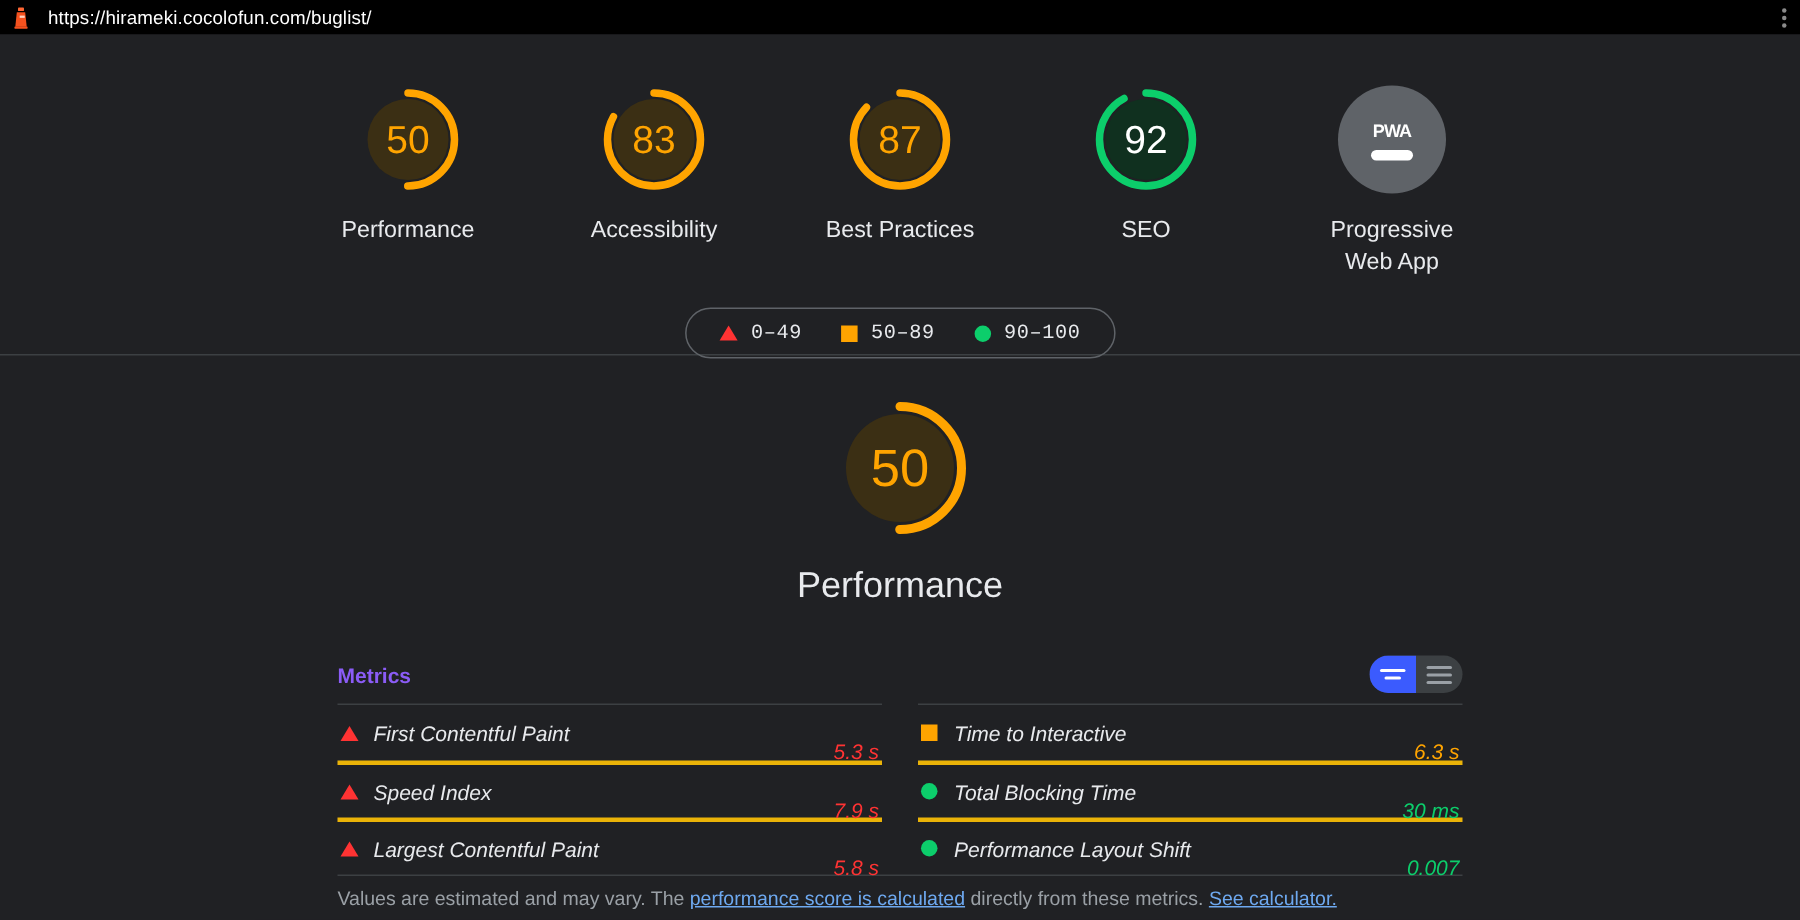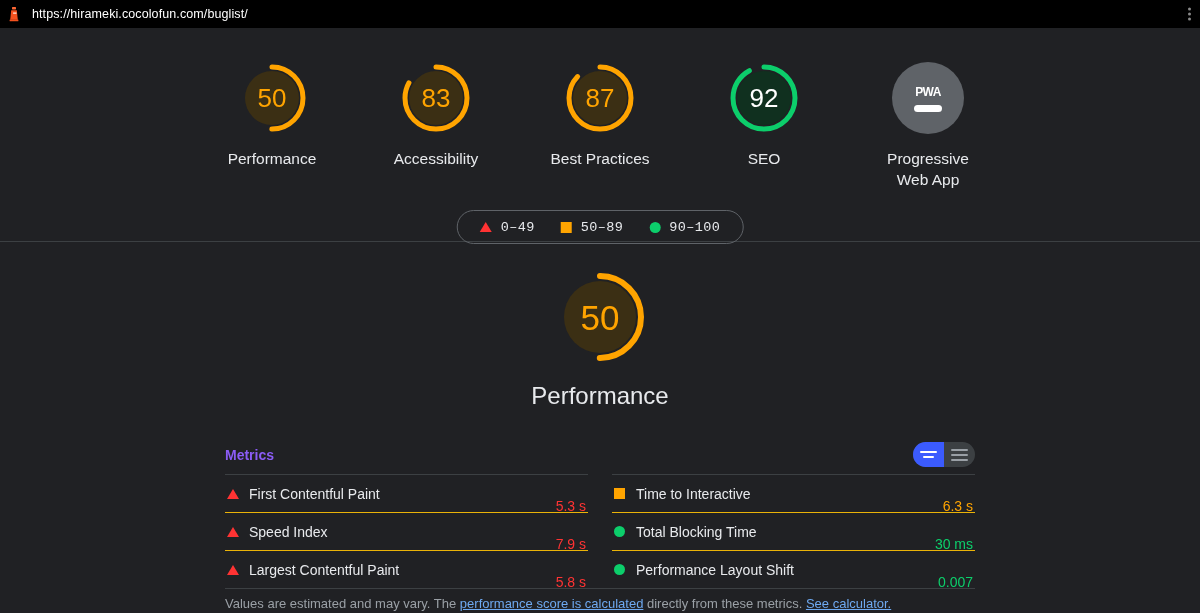--- a/index.html
+++ b/index.html
@@ -5,21 +5,21 @@
   * { box-sizing: border-box; margin: 0; padding: 0; }
   html, body {
     width: 1200px; height: 613px;
     background: #202124;
     font-family: "Liberation Sans", sans-serif;
     overflow: hidden;
   }
 
   
   .urlbar {
-    height: 28px;
+    height: 23px;
     background: #000000;
     display: flex;
     align-items: center;
     padding: 0 6px 0 6px;
     position: relative;
   }
   .favicon { width: 16px; height: 16px; flex: 0 0 16px; margin-right: 10px; position: relative; }
   .url-text {
     color: #ffffff;
     font-size: 12.5px;
@@ -146,25 +146,25 @@
     flex: 1; display: flex; flex-direction: column; align-items: center; justify-content: center; gap: 3px;
   }
   .toggle .seg.on { background: #3b5bfe; }
   .toggle .seg.on i { background: #ffffff; }
   .toggle .seg i { display: block; height: 2px; border-radius: 1px; background: #9aa0a6; }
   .toggle .seg.on i:nth-child(1) { width: 17px; }
   .toggle .seg.on i:nth-child(2) { width: 11px; }
   .toggle .seg.off i { width: 17px; }
 
   .metrics-cols { display: flex; gap: 24px; }
-  .metrics-col { flex: 1; }
+  .metrics-col { flex: 1; font-style: italic; }
   .metric-row {
     display: flex; align-items: center;
     height: 38px;
-    border-top: 1px solid #eab308;
+    border-top: 3px solid #eab308;
     padding: 0 2px 0 2px;
   }
   .metric-row:first-child { border-top: 1px solid #3c4043; }
   .metric-icon { width: 22px; flex: 0 0 22px; display: flex; align-items: center; }
   .metric-name { flex: 1; font-size: 14px; color: #e8eaed; }
   .metric-value { font-size: 14px; margin-top: 25px; }
   .v-red { color: #f33; }
   .v-orange { color: #ffa400; }
   .v-green { color: #0cce6b; }
 

